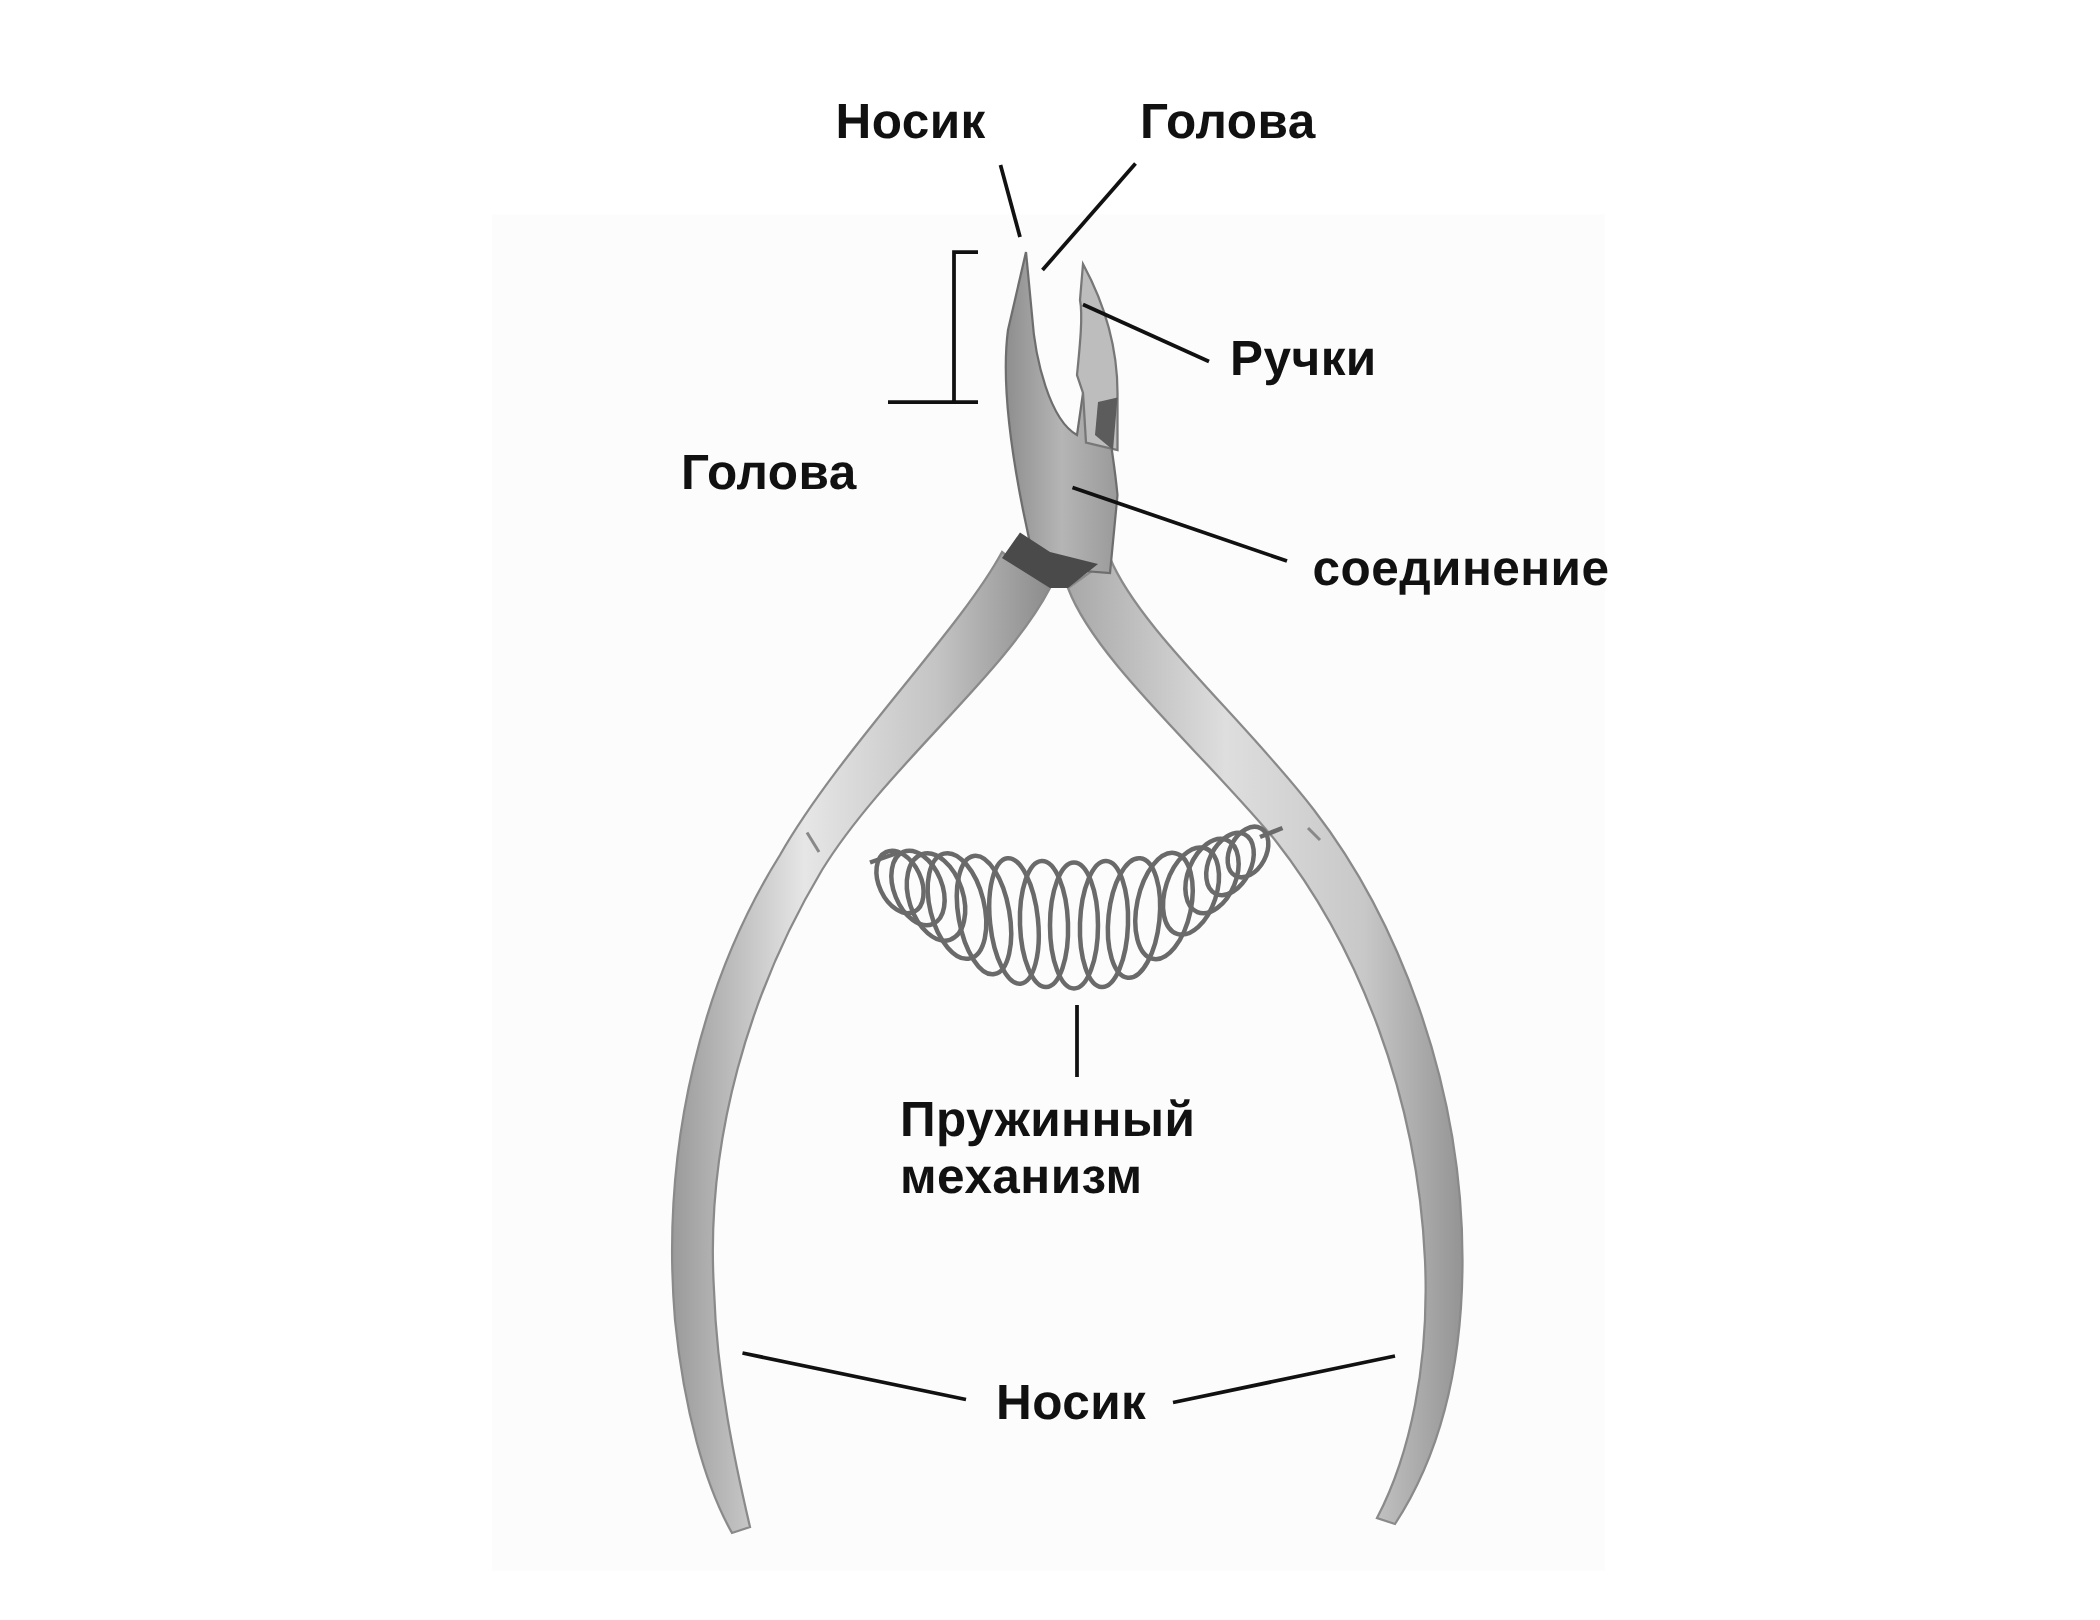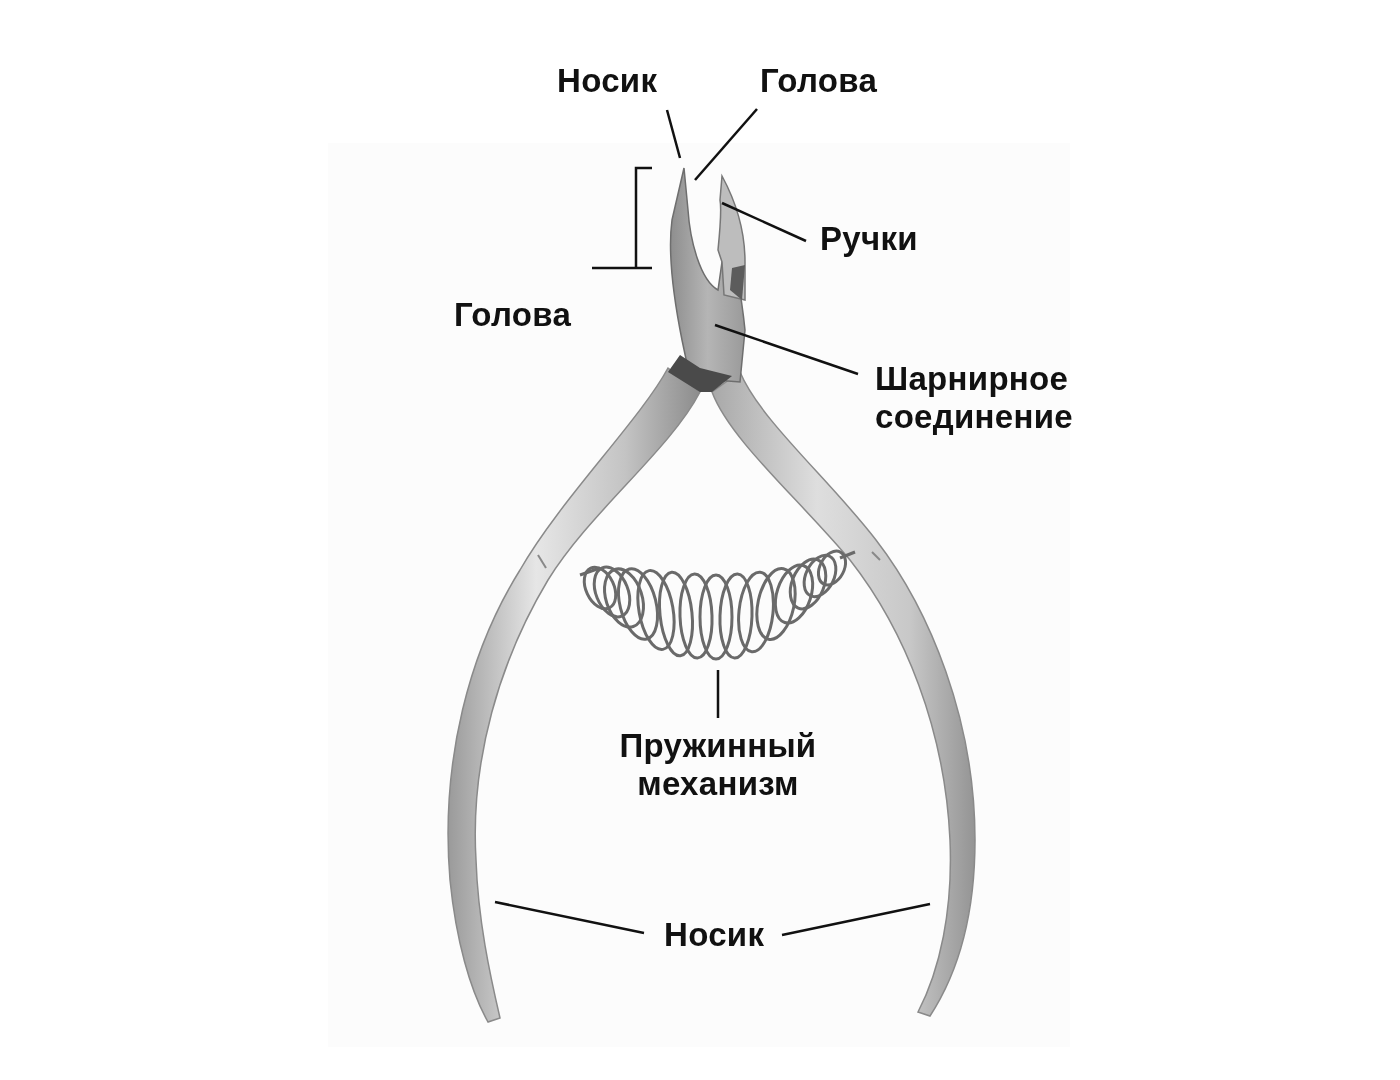--- a/index.html
+++ b/index.html
@@ -32,21 +32,21 @@
     .label {
       position: absolute;
       color: #111111;
       font-weight: bold;
       font-size: 33px;
       line-height: 38px;
       letter-spacing: 0.3px;
       white-space: nowrap;
     }
     .label .line { display: block; }
-    .center { text-align: center; }
+    .center { text-align: left; }
   </style>
 </head>
 <body>
 
 <div class="photo-bg"></div>
 
 <svg class="art" viewBox="0 0 1400 1080">
   <defs>
     <linearGradient id="metalL" x1="0" y1="0" x2="1" y2="0">
       <stop offset="0" stop-color="#9a9a9a"></stop>
@@ -118,21 +118,20 @@
     <line x1="930" y1="904" x2="782" y2="935"></line>
   </g>
 </svg>
 
 <div class="label" style="left:557px; top:62px;">Носик</div>
 <div class="label" style="left:760px; top:62px;">Голова</div>
 <div class="label" style="left:820px; top:220px;">Ручки</div>
 <div class="label" style="left:454px; top:256px;margin-top:40px;">Голова</div>
 
 <div class="label" style="left:875px; top:360px;">
-  <span class="line">Шарнирное</span>
   <span class="line">соединение</span>
 </div>
 
 <div class="label center" style="left:600px; top:727px; width:236px;">
   <span class="line">Пружинный</span>
   <span class="line">механизм</span>
 </div>
 
 <div class="label" style="left:664px; top:916px;">Носик</div>
 

